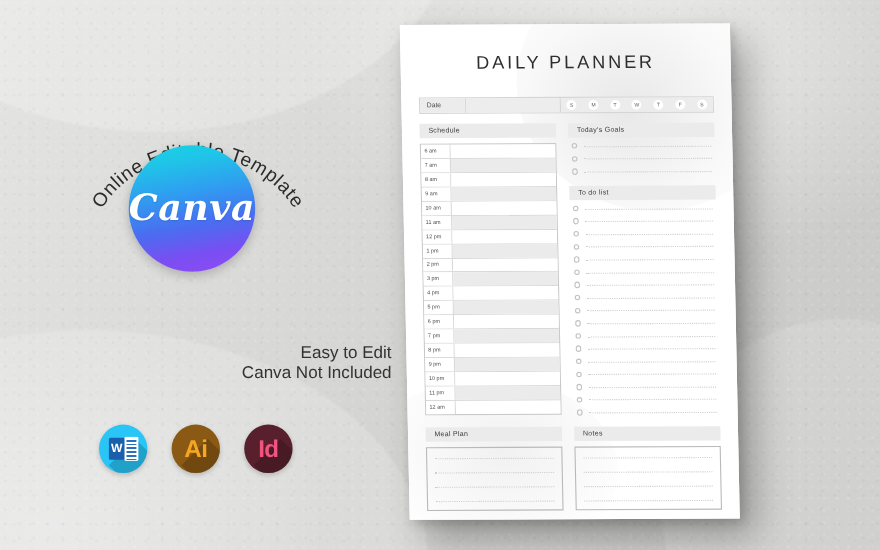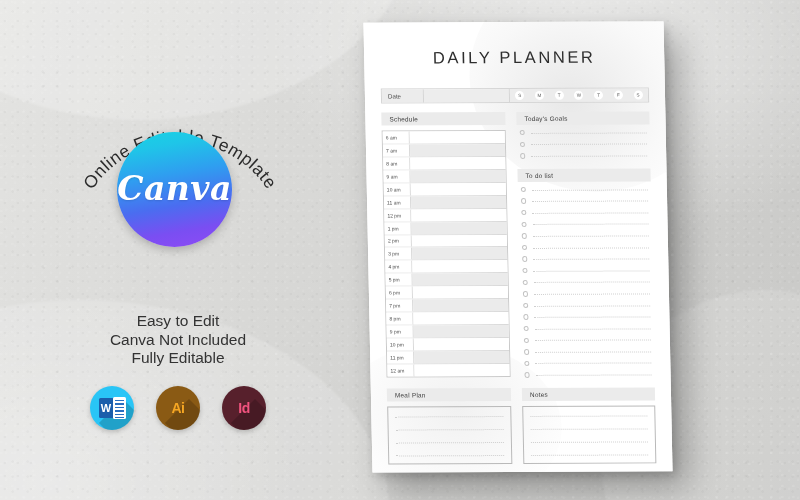--- a/index.html
+++ b/index.html
@@ -67,21 +67,21 @@
   #canva-wordmark{
     font-family:"DejaVu Serif", serif;
     font-style:italic;font-weight:700;font-size:33px;color:#fff;
     letter-spacing:.5px;transform:translateY(-1px);
     text-shadow:0 1px 2px rgba(0,0,0,.12);
   }
 
   
   #promo-lines{
     position:absolute;left:0;top:312px;width:356px;
-    text-align:center;color:#333;
+    text-align:right;color:#333;
     font-size:15.5px;line-height:18.5px;
   }
   #promo-lines div{white-space:nowrap;}
 
   
   #app-icons{
     position:absolute;left:0;top:386px;width:356px;
     display:flex;justify-content:center;gap:22px;
   }
   .app-icon{
@@ -103,21 +103,21 @@
     color:#fff;font-size:11px;font-weight:700;
     display:flex;align-items:center;justify-content:center;
   }
   .word-glyph .wpage{
     width:13px;height:22px;background:#fff;border-radius:1.5px;margin-left:-1px;
     background-image:repeating-linear-gradient(to bottom,#2a6fc0 0 1.4px,transparent 1.4px 3.4px);
     background-size:9px 22px;background-repeat:no-repeat;background-position:2px 3px;
   }
   .adobe-glyph{
     font-family:"Liberation Sans", sans-serif;
-    font-weight:700;font-size:14px;z-index:2;letter-spacing:-.5px;
+    font-weight:700;font-size:22px;z-index:2;letter-spacing:-.5px;
   }
   .ai-txt{color:#f5a623;}
   .id-txt{color:#f2537f;text-align:right;}
 
   
   #page-wrap{
     position:absolute;left:368px;top:22px;width:300px;height:450px;
     transform:rotate(-1.15deg) skewY(0.9deg);
   }
   #page-shadow{
@@ -236,21 +236,20 @@
       </text>
     </svg>
     <div id="canva-circle">
       <span id="canva-wordmark">Canva</span>
     </div>
   </div>
 
   <div id="promo-lines">
     <div>Easy to Edit</div>
     <div>Canva Not Included</div>
-    <div>Fully Editable</div>
   </div>
 
   <div id="app-icons">
     <div class="app-icon ic-word">
       <div class="shade"></div>
       <div class="word-glyph">
         <div class="wbox">W</div>
         <div class="wpage"></div>
       </div>
     </div>

